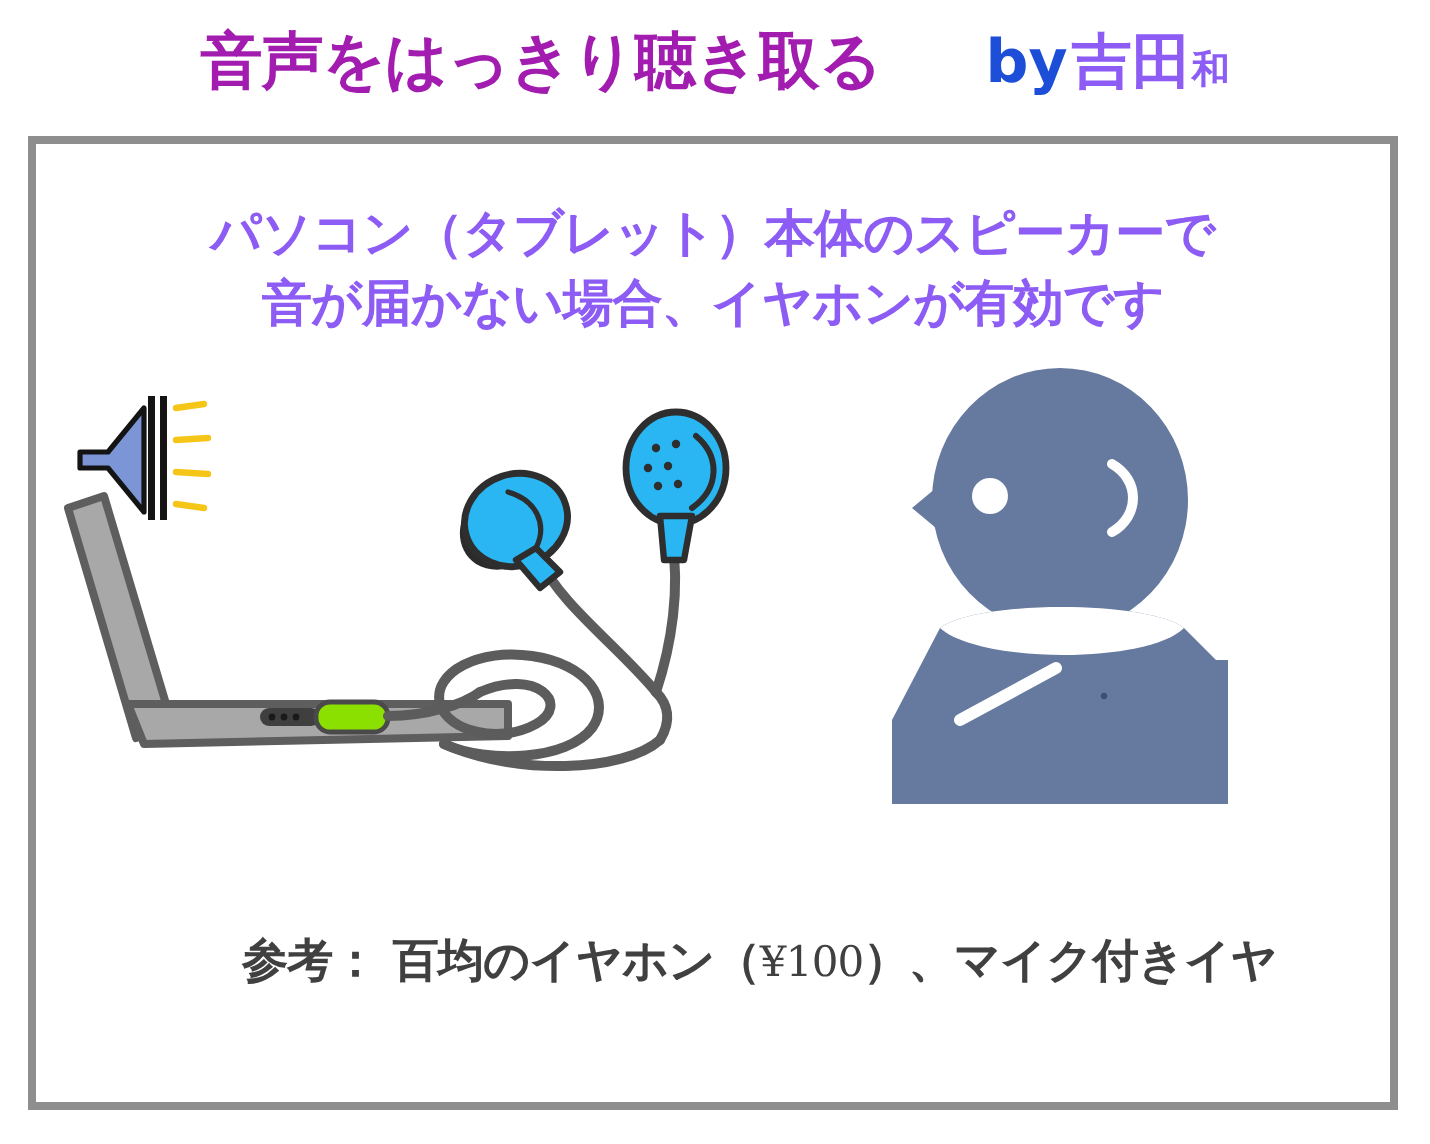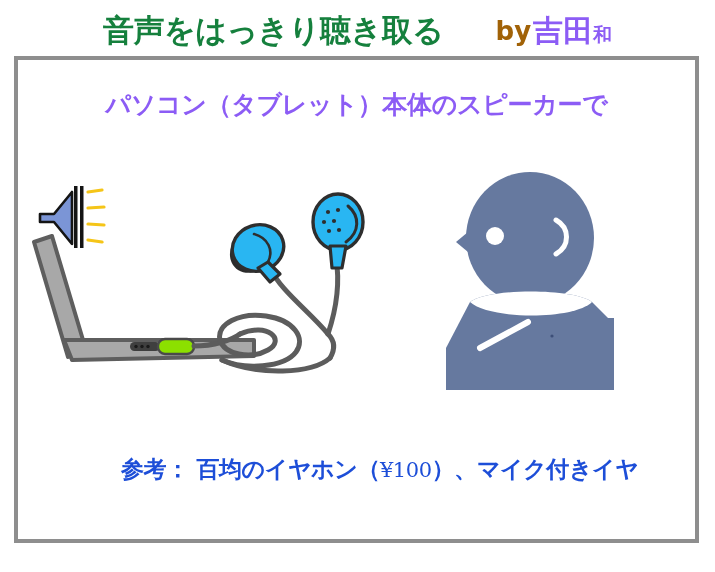--- a/index.html
+++ b/index.html
@@ -23,46 +23,46 @@
     width: 715px;
     height: 46px;
     display: flex;
     align-items: center;
     justify-content: center;
     white-space: nowrap;
   }
   #title-main {
     font-size: 31px;
     font-weight: 700;
-    color: #15803d;
+    color: #a21caf;
     letter-spacing: -0.5px;
   }
   #title-gap { width: 52px; display: inline-block; }
   #title-by {
-    font-size: 26px;
-    font-weight: 700;
-    color: #a16207;
+    font-size: 30px;
+    font-weight: 700;
+    color: #1d4ed8;
   }
   #title-author {
     font-size: 30px;
     font-weight: 700;
     color: #8c5cf5;
     margin-left: 2px;
   }
   #title-author-sub {
     font-size: 19px;
     font-weight: 700;
     color: #8c5cf5;
   }
 
   
   #panel {
     position: absolute;
     left: 14px;
-    top: 56px;
+    top: 68px;
     width: 685px;
     height: 487px;
     border: 4px solid #8e8e8e;
     background: #ffffff;
     box-sizing: border-box;
   }
 
   
   #headline {
     position: absolute;
@@ -77,21 +77,21 @@
     letter-spacing: -0.3px;
   }
   #headline .hl-line { display: block; }
 
   
   #footnote {
     position: absolute;
     left: 103px;
     top: 393px;
     width: 560px;
-    color: #1d4ed8;
+    color: #404040;
     font-size: 23px;
     font-weight: 700;
     line-height: 1.42;
     letter-spacing: -0.4px;
     text-align: left;
   }
   #footnote .fn-line { display: block; }
   .yen-amt { font-family: "DejaVu Serif", "Liberation Serif", serif; font-weight: 400; font-size: 21px; }
 
   
@@ -111,20 +111,21 @@
   <span id="title-main">音声をはっきり聴き取る</span>
   <span id="title-gap"></span>
   <span id="title-by">by</span>
   <span id="title-author"><span>吉田</span><span id="title-author-sub">和</span></span>
 </div>
 
 <div id="panel">
 
   <div id="headline">
     <span class="hl-line">パソコン（タブレット）本体のスピーカーで</span>
+    <span class="hl-line">音が届かない場合、イヤホンが有効です</span>
   </div>
 
   <div id="illustration">
     <svg width="685" height="290" viewBox="0 0 685 290" xmlns="http://www.w3.org/2000/svg">
 
       <g>
 
         <ellipse cx="512" cy="68" rx="64" ry="66" fill="#66799f"></ellipse>
 
         <path d="M 450 62 L 438 72 L 450 82 Z" fill="#66799f"></path>

